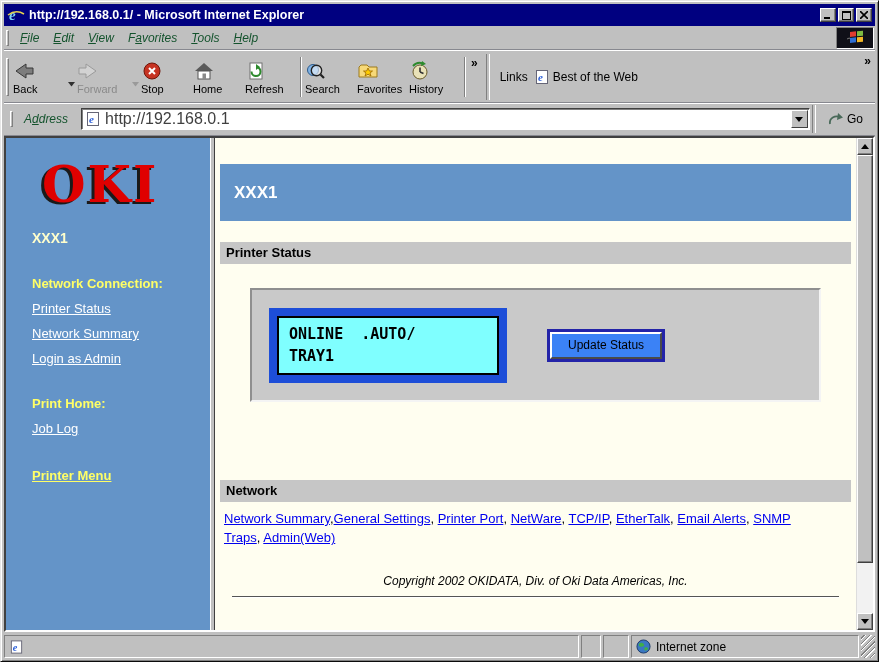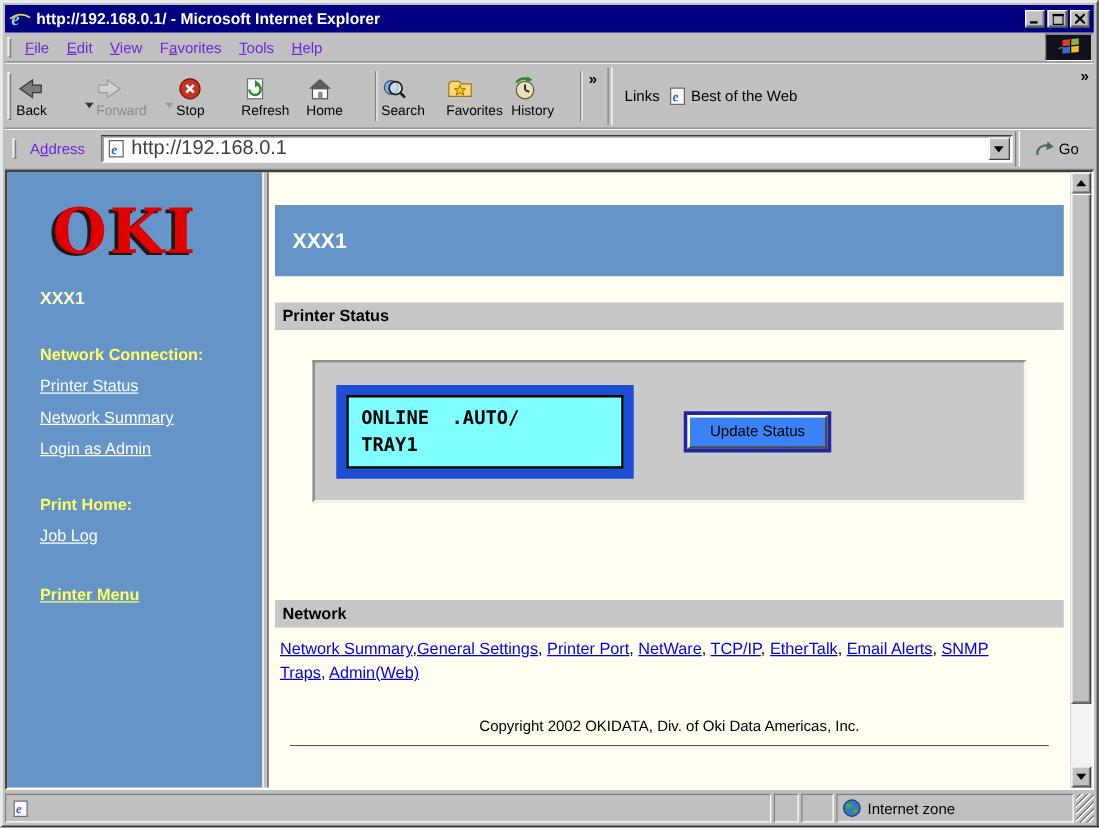--- a/index.html
+++ b/index.html
@@ -14,21 +14,21 @@
 
   .titlebar { height:22px; background:#000080; display:flex; align-items:center; padding:0 3px; flex:0 0 auto; }
   .title-icon { width:18px; height:16px; margin-right:4px; }
   .title-text { color:#fff; font-weight:bold; font-size:12.5px; flex:1; white-space:nowrap; overflow:hidden; }
   .winbtns { display:flex; gap:2px; }
   .winbtn { width:16px; height:14px; background:#C0C0C0; border:1px solid; border-color:#fff #404040 #404040 #fff;
     box-shadow: inset -1px -1px 0 #808080; display:flex; align-items:center; justify-content:center; }
 
   .menubar { height:24px; display:flex; align-items:center; flex:0 0 auto; position:relative; border-bottom:1px solid #87888F; box-shadow:0 1px 0 #fff; }
   .grab { width:3px; height:16px; margin:0 4px 0 2px; border:1px solid; border-color:#fff #808080 #808080 #fff; }
-  .menu-item { padding:3px 7px; color:#6d28d9; font-size:12px; }
+  .menu-item { padding:3px 7px; color:#14532d; font-size:12px;font-style:italic; }
   .menu-item u { text-decoration:underline; }
   .throbber { position:absolute; right:1px; top:1px; width:38px; height:22px; background:#101018;
     border:1px solid; border-color:#808080 #fff #fff #808080; display:flex; align-items:center; justify-content:center; }
 
   .toolbar { height:53px; display:flex; align-items:stretch; flex:0 0 auto; border-bottom:1px solid #87888F; box-shadow:0 1px 0 #fff; padding-top:2px; }
   .toolbar .grab { align-self:center; height:38px; }
   .tb-btn { width:52px; display:flex; flex-direction:column; align-items:flex-start; justify-content:center; gap:2px; font-size:11px; color:#000; padding-top:2px; }
   .tb-btn .ico { width:22px; height:20px; }
   .tb-compound { display:flex; align-items:center; }
   .tb-caret { width:12px; display:flex; align-items:center; justify-content:center; padding-top:14px; color:#303030; }
@@ -71,36 +71,36 @@
   .status-panel { margin:24px 30px 0 30px; height:114px; background:#C9C9C9;
     border:2px solid; border-color:#8f8f8f #f4f4f4 #f4f4f4 #8f8f8f; display:flex; align-items:center; }
   .lcd-frame { margin-left:17px; background:#1d4ed8; padding:8px; }
   .lcd-screen { background:#7FFFFF; border:2px solid #000; padding:5px 10px 6px 10px; width:222px;
     font-family:"DejaVu Sans Mono", monospace; font-weight:bold; font-size:15px; line-height:22px; color:#000; white-space:pre; }
   .update-outer { margin-left:40px; border:3px solid #2323A8; }
   .update-btn { background:#3b82f6; border:2px solid; border-color:#fff #4a4a4a #4a4a4a #fff; padding:4px 16px 5px 16px;
     font-family:"Liberation Sans", sans-serif; font-size:12px; color:#000; }
   .net-links { margin:7px 2px 0 4px; max-width:606px; font-size:13px; line-height:19px; color:#000; }
   .net-links a { color:#0000EE; text-decoration:underline; cursor:pointer; }
-  .copyright { text-align:center; margin-top:27px; font-size:12px; color:#000; }
+  .copyright { text-align:center; margin-top:27px; font-size:12px; color:#000;font-style:italic; }
   .main hr { border:0; border-top:1px solid #555; border-bottom:1px solid #fff; margin:8px 12px 0 12px; }
 
   .scrollbar { width:17px; background:#F2F2F2; display:flex; flex-direction:column; border-left:1px solid #DDD; }
   .sb-btn { height:17px; background:#C0C0C0; border:1px solid; border-color:#fff #404040 #404040 #fff;
     box-shadow:inset -1px -1px 0 #808080; display:flex; align-items:center; justify-content:center; }
   .sb-up { width:0; height:0; border-left:4px solid transparent; border-right:4px solid transparent; border-bottom:5px solid #000; }
   .sb-thumb { height:408px; background:#C0C0C0; border:1px solid; border-color:#fff #404040 #404040 #fff; box-shadow:inset -1px -1px 0 #808080; }
   .sb-track { flex:1; }
 
   
   .statusbar { height:26px; flex:0 0 auto; display:flex; gap:2px; padding-top:3px; align-items:stretch; }
   .sb-pane { border:1px solid; border-color:#808080 #fff #fff #808080; background:#C0C0C0; display:flex; align-items:center; padding:0 4px; }
   .sb-pane.p1 { flex:1; }
   .sb-pane.p2 { width:20px; } .sb-pane.p3 { width:26px; }
-  .sb-pane.zone { width:190px; gap:5px; font-size:12px; color:#000; }
+  .sb-pane.zone { width:228px; gap:5px; font-size:12px; color:#000; }
   .sb-grip { width:14px; background:repeating-linear-gradient(135deg, #C0C0C0 0 2px, #808080 2px 3px, #fff 3px 4px); }
 </style>
 </head>
 <body>
 
 <div class="win-frame">
 
   <div class="titlebar">
     <svg class="title-icon" viewBox="0 0 18 16">
       <text x="2" y="13" font-size="15" font-family="Liberation Serif, serif" font-style="italic" font-weight="bold" fill="#7FD4F2">e</text>
@@ -182,34 +182,34 @@
     <span class="tb-btn">
       <svg class="ico" viewBox="0 0 22 20">
         <circle cx="11" cy="10" r="8" fill="#C63322" stroke="#6e1509"></circle>
         <path d="M8 7 L14 13 M14 7 L8 13" stroke="#fff" stroke-width="2"></path>
       </svg>
       <span>Stop</span>
     </span>
 
     <span class="tb-btn">
       <svg class="ico" viewBox="0 0 22 20">
+        <polygon points="11,2 2,10 20,10" fill="#5a5a5a"></polygon>
+        <rect x="5" y="10" width="12" height="8" fill="#fff" stroke="#555"></rect>
+        <rect x="9.5" y="12.5" width="3.5" height="5.5" fill="#8a8a8a"></rect>
+      </svg>
+      <span>Home</span>
+    </span>
+
+    <span class="tb-btn">
+      <svg class="ico" viewBox="0 0 22 20">
         <rect x="5" y="2" width="12" height="16" fill="#fff" stroke="#707070"></rect>
         <path d="M11 6 a4.5 4.5 0 1 1 -4.5 4.5" fill="none" stroke="#2D8A2D" stroke-width="2"></path>
         <polygon points="11,3 15,6 11,9" fill="#2D8A2D"></polygon>
       </svg>
       <span>Refresh</span>
-    </span>
-
-    <span class="tb-btn">
-      <svg class="ico" viewBox="0 0 22 20">
-        <polygon points="11,2 2,10 20,10" fill="#5a5a5a"></polygon>
-        <rect x="5" y="10" width="12" height="8" fill="#fff" stroke="#555"></rect>
-        <rect x="9.5" y="12.5" width="3.5" height="5.5" fill="#8a8a8a"></rect>
-      </svg>
-      <span>Home</span>
     </span>
 
     <span class="tb-sep"></span>
 
     <span class="tb-btn">
       <svg class="ico" viewBox="0 0 22 20">
         <circle cx="8" cy="9" r="5.5" fill="#7FB2E5" stroke="#2d5a8a"></circle>
         <circle cx="11.5" cy="9.5" r="5.2" fill="#ffffff" fill-opacity="0.55" stroke="#222" stroke-width="1.4"></circle>
         <path d="M15.5 13.5 L19 17" stroke="#222" stroke-width="2.2"></path>
       </svg>

